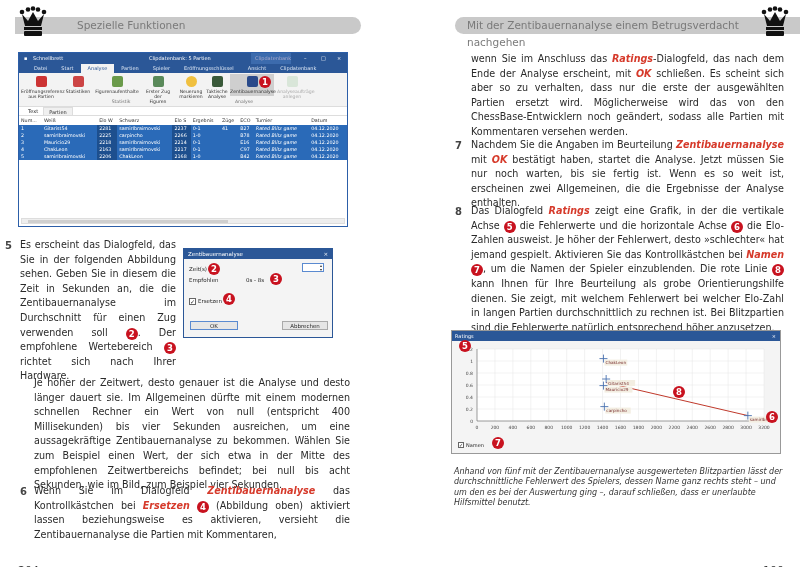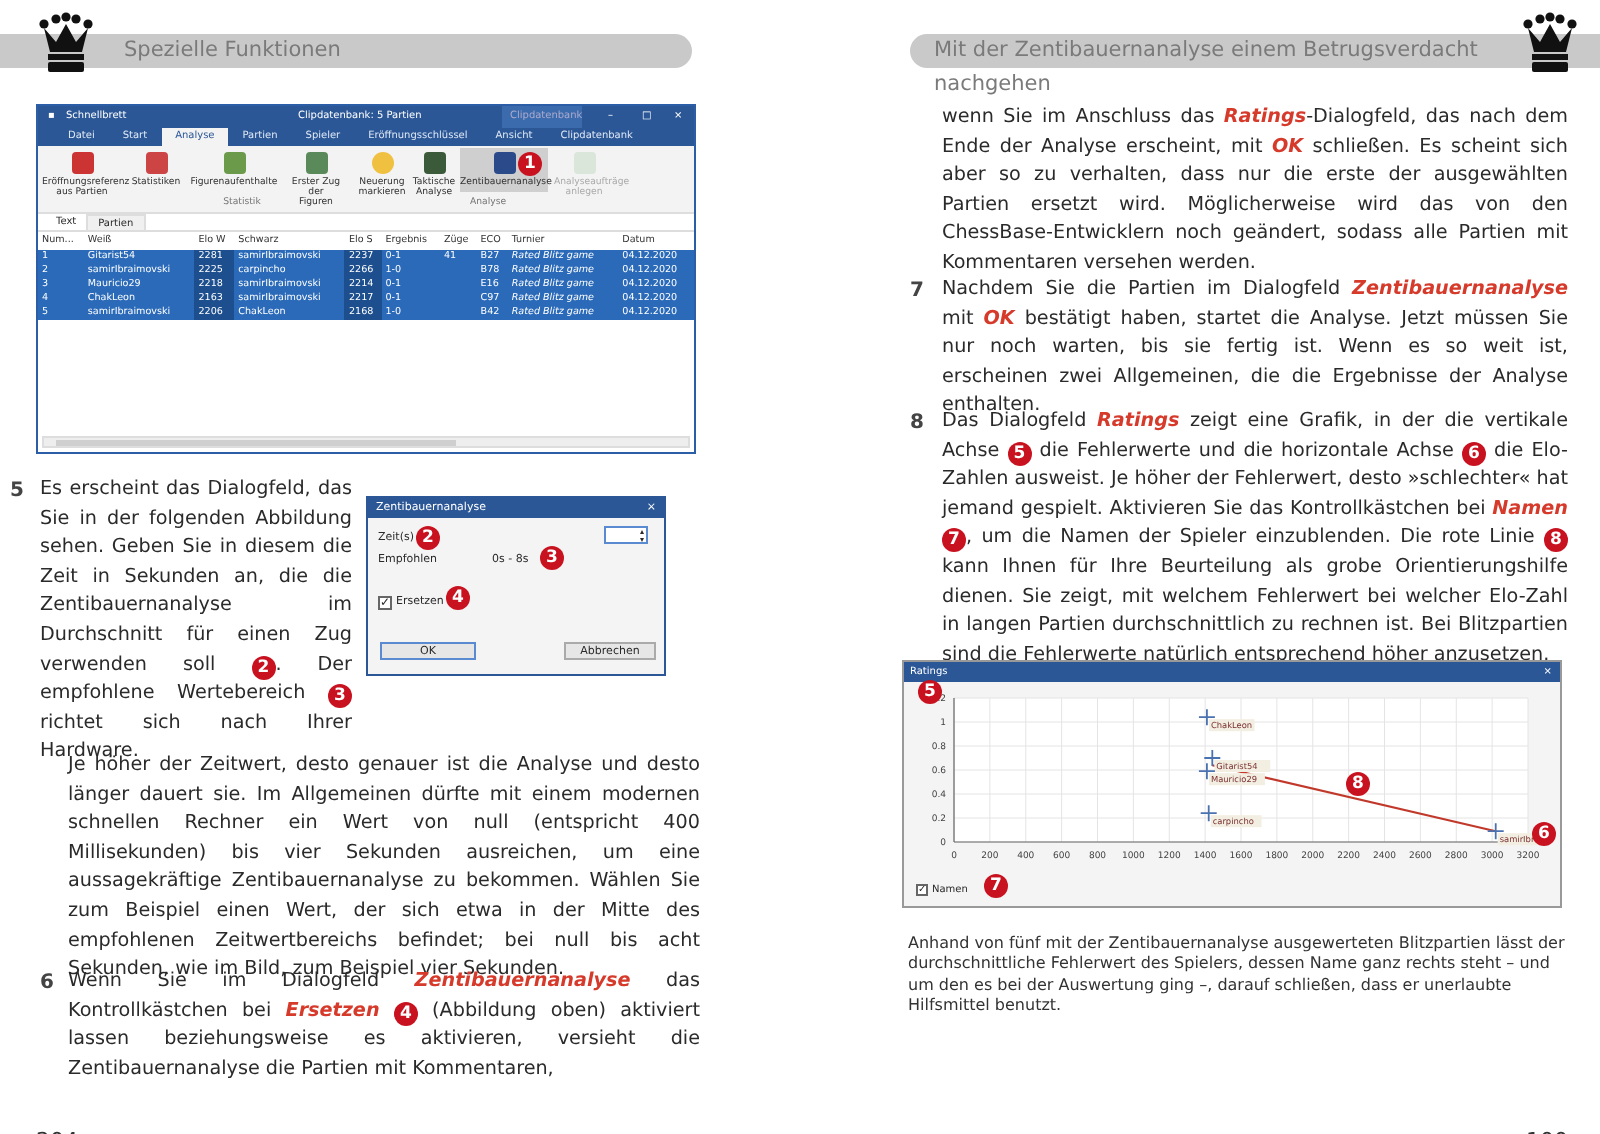--- a/index.html
+++ b/index.html
@@ -1,18 +1,18 @@
 <!DOCTYPE html>
 <html><head>
 <meta charset="utf-8">
 <style>
 *{box-sizing:border-box;margin:0;padding:0}
 body{width:800px;height:567px;background:#fff;font-family:"DejaVu Sans",sans-serif;position:relative;overflow:hidden;color:#2a2a2a}
 .hdr{position:absolute;top:17px;height:17px;background:#c9c9c9;border-radius:9px;color:#7a7a7a;font-size:10.5px;line-height:17px}
-.hdr-l{left:0;width:346px;padding-left:62px;border-radius:0 9px 9px 0}
+.hdr-l{left:15px;width:346px;padding-left:62px;border-radius:0 9px 9px 0}
 .hdr-r{left:455px;width:345px;padding-left:12px;border-radius:9px 0 0 9px}
 .crown{position:absolute;top:6px;width:28px;height:32px}
 .crown-l{left:19px}.crown-r{left:761px}
 .p{position:absolute;font-size:9.6px;line-height:14.6px;text-align:justify;color:#2a2a2a}
 .num{position:absolute;font-weight:bold;font-size:10px;color:#444}
 .em{color:#d63a2b;font-style:italic;font-weight:bold}
 .badge{display:inline-block;width:12px;height:12px;border-radius:50%;background:#c8121f;color:#fff;font-weight:bold;font-size:8.5px;line-height:12px;text-align:center;vertical-align:-1px}
 .pnum{position:absolute;top:564px;font-size:11px;color:#333}
 
 .win{position:absolute;left:18px;top:52px;width:330px;height:175px;border:1px solid #2c5ea8;background:#fff;font-size:5px;overflow:hidden}
@@ -33,21 +33,21 @@
 table.g td.dk{background:#1d4f8e}
 .hscroll{position:absolute;left:2px;right:2px;bottom:2px;height:6px;background:#eee;border:1px solid #ddd}
 .hscroll i{position:absolute;left:6px;top:1px;width:200px;height:3px;background:#cfcfcf}
 
 .dlg{position:absolute;left:183px;top:248px;width:150px;height:90px;border:1px solid #2b5797;background:#f4f4f4;font-size:5.5px}
 .dlg .tb{height:10px;background:#2b5797;color:#fff;line-height:10px;padding-left:4px;position:relative}
 .btn{position:absolute;height:9px;border:1px solid #aaa;background:#e6e6e6;text-align:center;line-height:8px}
 
 .rat{position:absolute;left:451px;top:330px;width:330px;height:124px;border:1px solid #999;background:#f4f4f4;font-size:5px}
 .rat .tb{height:10px;background:#2b5797;color:#fff;line-height:10px;padding-left:3px;position:relative;font-size:5px}
-.cap{position:absolute;left:454px;top:467px;width:330px;font-size:8px;line-height:10.4px;color:#333}
+.cap{position:absolute;left:454px;top:467px;width:330px;font-size:8px;line-height:10.4px;font-style:italic;color:#333}
 </style>
 </head>
 <body>
 
 <div class="hdr hdr-l"><span>Spezielle Funktionen</span></div>
 <div class="hdr hdr-r"><span>Mit der Zentibauernanalyse einem Betrugsverdacht nachgehen</span></div>
 <svg class="crown crown-l" viewBox="0 0 28 32">
     <circle cx="3" cy="6" r="2.3" fill="#111"></circle>
     <circle cx="9" cy="3.5" r="2.3" fill="#111"></circle>
     <circle cx="14" cy="2.5" r="2.3" fill="#111"></circle>
@@ -209,21 +209,21 @@
 <div class="p" style="left:34px;top:376px;width:316px">Je höher der Zeitwert, desto genauer ist die Analyse und desto länger dauert sie. Im Allgemeinen dürfte mit einem modernen schnellen Rechner ein Wert von null (entspricht 400 Millisekunden) bis vier Sekunden ausreichen, um eine aussagekräftige Zentibauernanalyse zu bekommen. Wählen Sie zum Beispiel einen Wert, der sich etwa in der Mitte des empfohlenen Zeitwertbereichs befindet; bei null bis acht Sekunden, wie im Bild, zum Beispiel vier Sekunden.</div>
 
 <div class="num" style="left:20px;top:486px">6</div>
 <div class="p" style="left:34px;top:484px;width:316px"><span>Wenn Sie im Dialogfeld </span><span class="em">Zentibauernanalyse</span><span> das Kontrollkästchen bei </span><span class="em">Ersetzen</span> <span class="badge">4</span><span> (Abbildung oben) aktiviert lassen beziehungsweise es aktivieren, versieht die Zentibauernanalyse die Partien mit Kommentaren,</span></div>
 
 <div class="pnum" style="left:18px">204</div>
 
 <div class="p" style="left:471px;top:52px;width:313px"><span>wenn Sie im Anschluss das </span><span class="em">Ratings</span><span>-Dialogfeld, das nach dem Ende der Analyse erscheint, mit </span><span class="em">OK</span><span> schließen. Es scheint sich aber so zu verhalten, dass nur die erste der ausgewählten Partien ersetzt wird. Möglicherweise wird das von den ChessBase-Entwicklern noch geändert, sodass alle Partien mit Kommentaren versehen werden.</span></div>
 
 <div class="num" style="left:455px;top:140px">7</div>
-<div class="p" style="left:471px;top:138px;width:313px"><span>Nachdem Sie die Partien im Dialogfeld </span><span class="em">Zentibauernanalyse</span><span> mit </span><span class="em">OK</span><span> bestätigt haben, startet die Analyse. Jetzt müssen Sie nur noch warten, bis sie fertig ist. Wenn es so weit ist, erscheinen zwei Allgemeinen, die die Ergebnisse der Analyse enthalten.</span></div>
+<div class="p" style="left:471px;top:138px;width:313px"><span>Nachdem Sie die Angaben im Beurteilung </span><span class="em">Zentibauernanalyse</span><span> mit </span><span class="em">OK</span><span> bestätigt haben, startet die Analyse. Jetzt müssen Sie nur noch warten, bis sie fertig ist. Wenn es so weit ist, erscheinen zwei Allgemeinen, die die Ergebnisse der Analyse enthalten.</span></div>
 
 <div class="num" style="left:455px;top:206px">8</div>
 <div class="p" style="left:471px;top:204px;width:313px"><span>Das Dialogfeld </span><span class="em">Ratings</span><span> zeigt eine Grafik, in der die vertikale Achse </span><span class="badge">5</span><span> die Fehlerwerte und die horizontale Achse </span><span class="badge">6</span><span> die Elo-Zahlen ausweist. Je höher der Fehlerwert, desto »schlechter« hat jemand gespielt. Aktivieren Sie das Kontrollkästchen bei </span><span class="em">Namen</span> <span class="badge">7</span><span>, um die Namen der Spieler einzublenden. Die rote Linie </span><span class="badge">8</span><span> kann Ihnen für Ihre Beurteilung als grobe Orientierungshilfe dienen. Sie zeigt, mit welchem Fehlerwert bei welcher Elo-Zahl in langen Partien durchschnittlich zu rechnen ist. Bei Blitzpartien sind die Fehlerwerte natürlich entsprechend höher anzusetzen.</span></div>
 
 <div class="rat">
   <div class="tb"><span>Ratings</span><span style="position:absolute;right:4px">×</span></div>
   <svg id="ratings-chart" width="328" height="95" style="position:absolute;left:0;top:10px">
       <rect x="25" y="8" width="287" height="72" fill="#fff"></rect>
       <line x1="25" y1="8" x2="25" y2="80" stroke="#e4e4e4" stroke-width="0.5"></line>
       <text x="25" y="88" font-size="4.5" text-anchor="middle" fill="#444">0</text>

